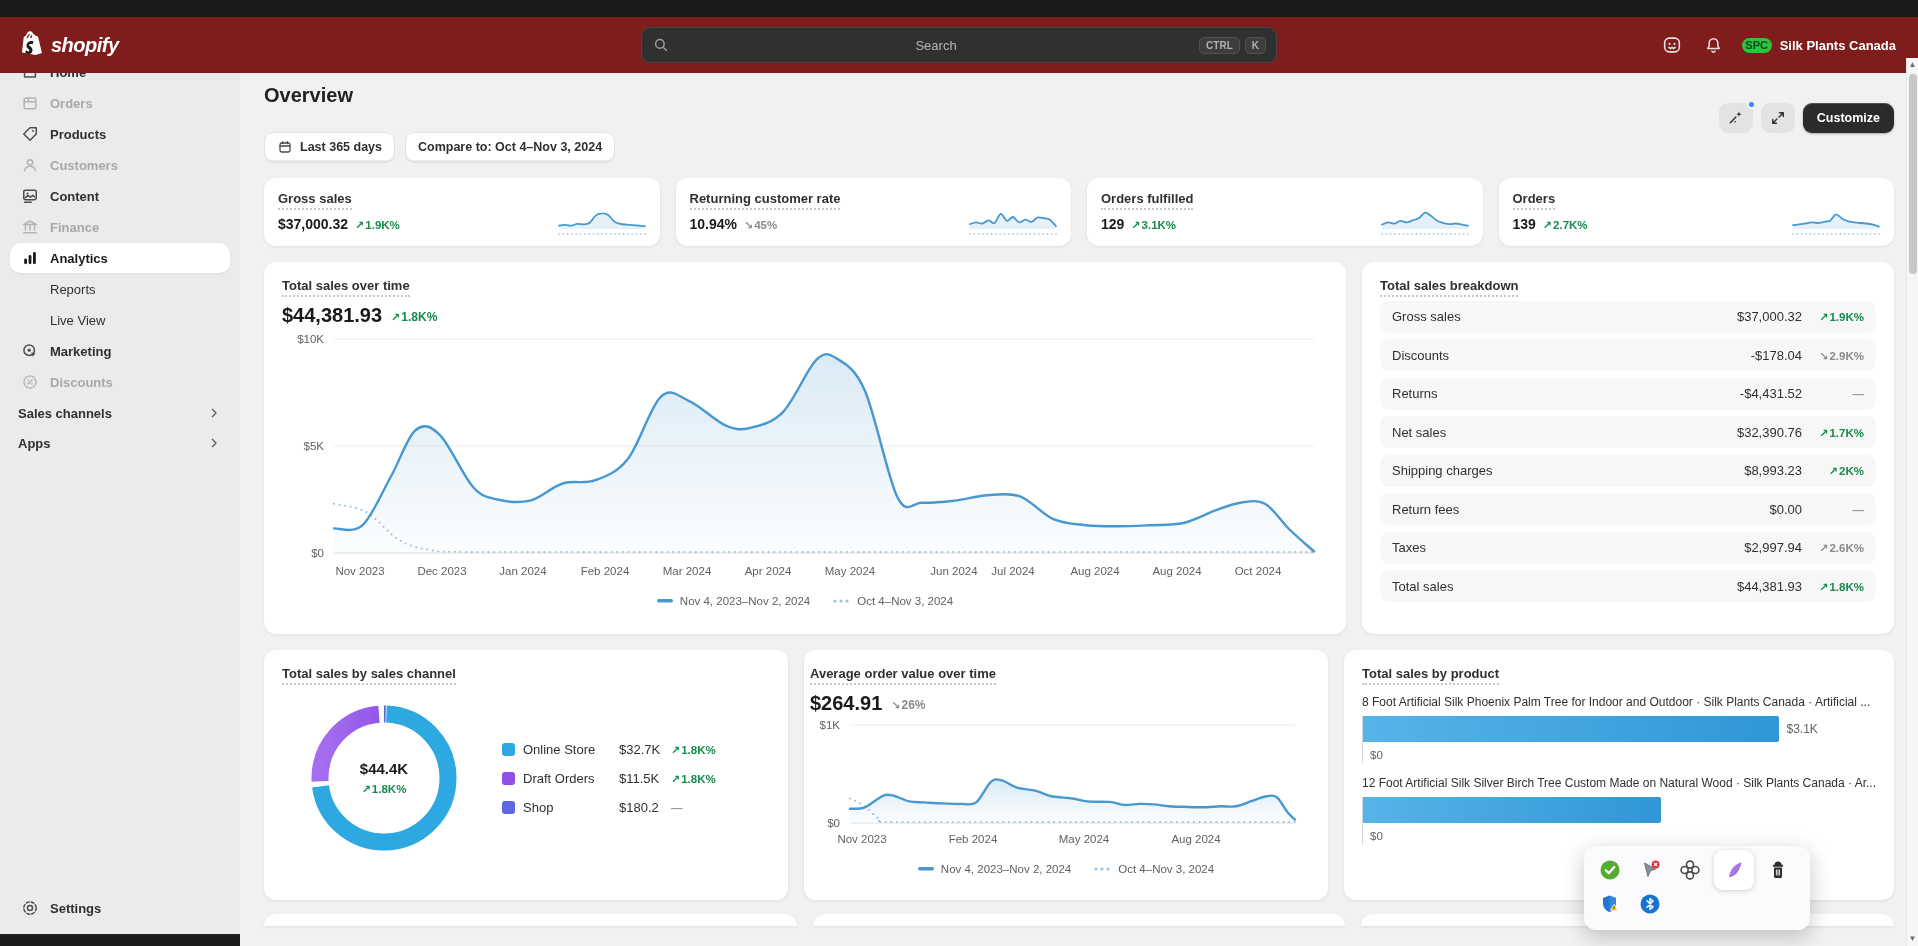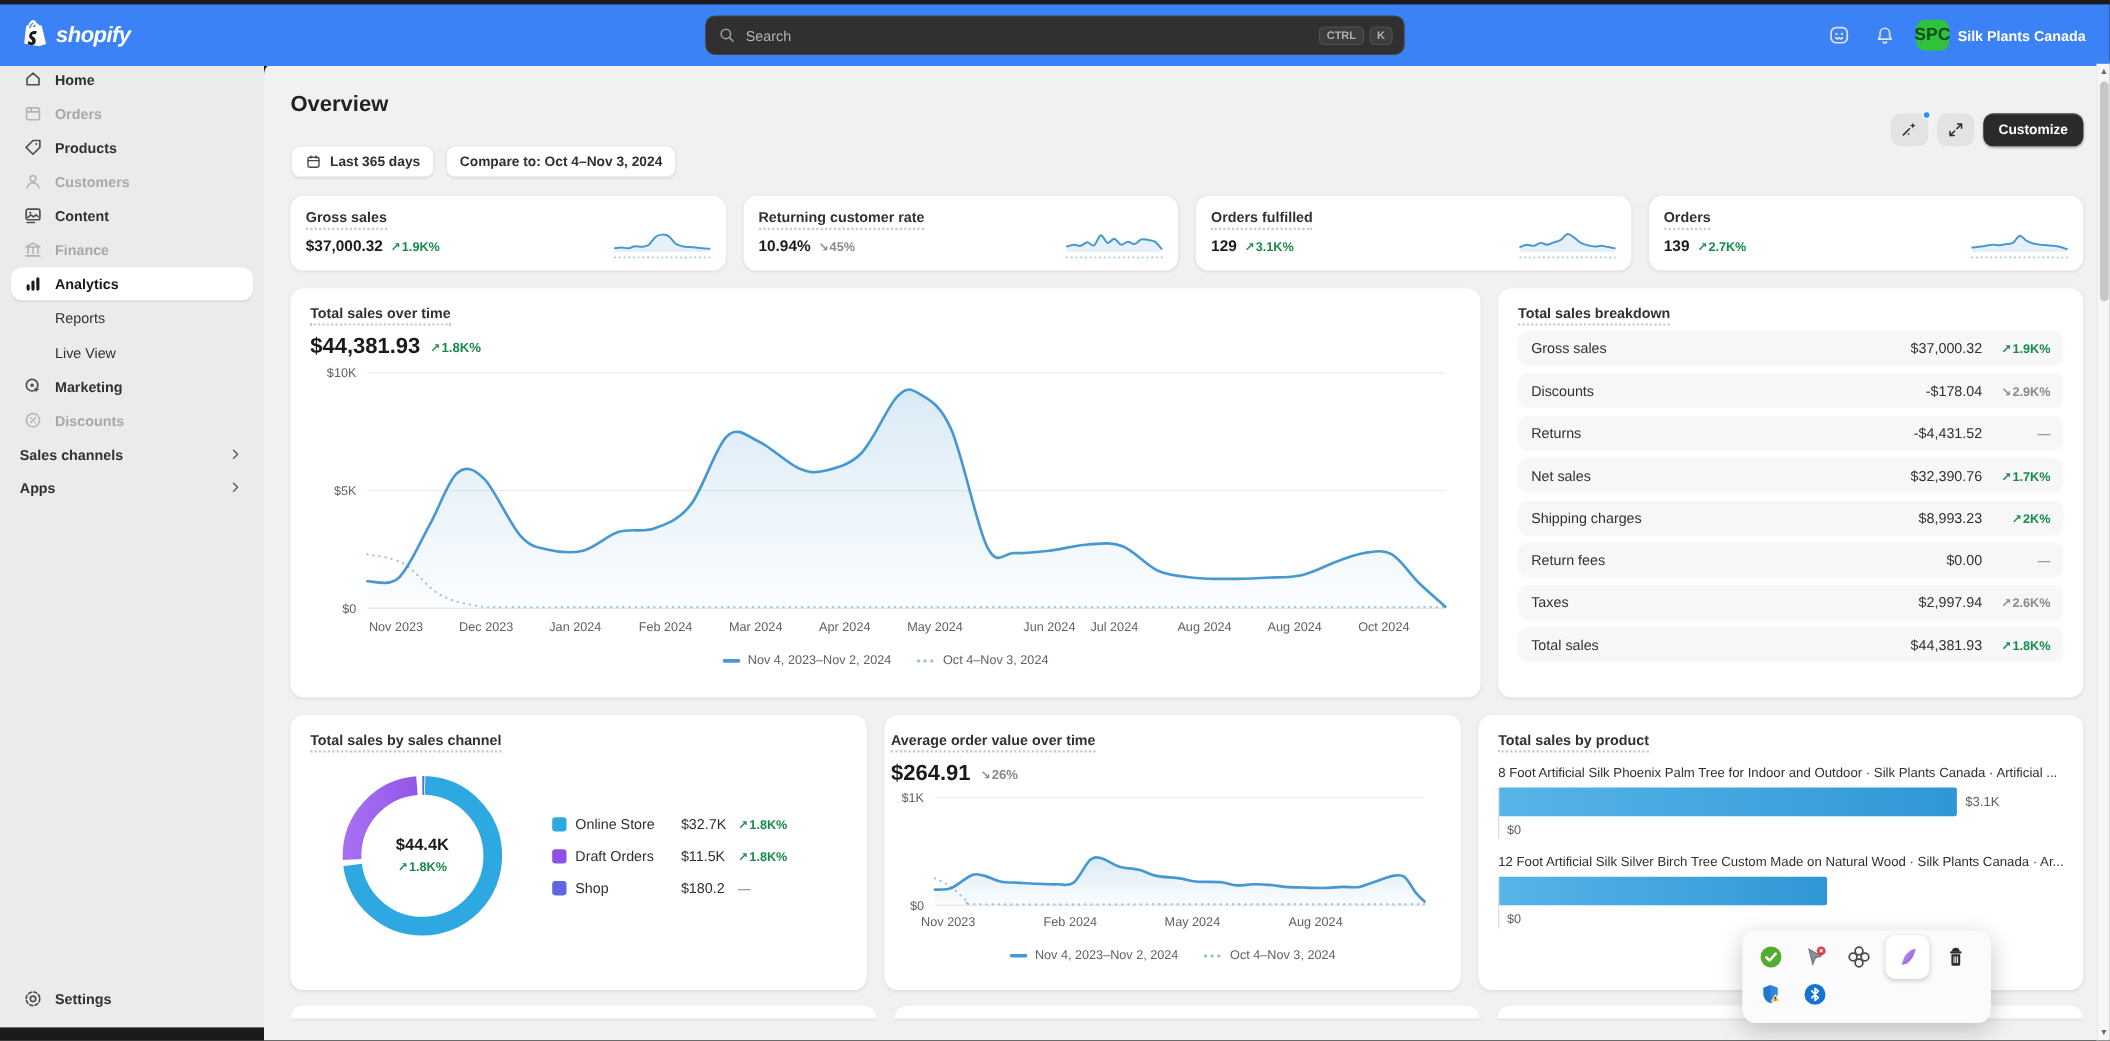--- a/index.html
+++ b/index.html
@@ -1,29 +1,29 @@
 <!DOCTYPE html>
 <html><head>
 <meta charset="utf-8">
 <style>
   html,body{margin:0;padding:0;overflow:hidden;background:#1b1b1b;}
   body{width:1918px;height:946px;position:relative;font-family:"Liberation Sans","DejaVu Sans",sans-serif;-webkit-font-smoothing:antialiased;}
   *{box-sizing:border-box;}
   svg{display:block;}
   
-  .topbar{position:absolute;left:0;top:4px;right:0;height:56px;background:#3b82f6;display:flex;align-items:center;z-index:50;}
+  .topbar{position:absolute;left:0;top:17px;right:0;height:56px;background:#7f1d1d;display:flex;align-items:center;z-index:50;text-align:center;}
   .logo{display:flex;align-items:center;gap:7px;margin-left:18px;cursor:pointer;}
   .logo .word{color:#fff;font-weight:700;font-style:italic;font-size:20px;letter-spacing:-.5px;}
   .search{position:absolute;left:50%;transform:translateX(-50%);width:636px;height:36px;background:#303030;border:1px solid #464646;border-radius:9px;display:flex;align-items:center;padding:0 10px;color:#b5b5b5;cursor:text;}
   .search .ph{font-size:13px;margin-left:8px;flex:1;}
   .kbd{background:#3d3d3d;border:1px solid #525252;color:#b0b0b0;font-size:10px;font-weight:700;border-radius:5px;padding:2px 6px;margin-left:5px;}
   .top-right{position:absolute;right:14px;display:flex;align-items:center;gap:8px;}
   .tb-icon{width:34px;height:32px;border-radius:8px;display:flex;align-items:center;justify-content:center;cursor:pointer;}
   .store{display:flex;align-items:center;gap:8px;padding:3px 8px 3px 3px;border-radius:8px;cursor:pointer;}
-  .avatar{width:30px;height:28px;border-radius:8px;background:#30c13d;color:#0b4d1c;font-size:16px;font-weight:700;display:flex;align-items:center;justify-content:center;}
+  .avatar{width:30px;height:15px;border-radius:8px;background:#30c13d;color:#0b4d1c;font-size:11px;font-weight:700;display:flex;align-items:center;justify-content:center;}
   .store-name{color:#fff;font-size:13px;font-weight:700;}
   
   .sidebar{position:absolute;left:0;top:56px;bottom:12px;width:240px;background:#ebebeb;padding-top:0;z-index:40;text-align:center;}
   .side-item{height:30px;margin:1px 10px;padding:0 10px;border-radius:10px;display:flex;align-items:center;gap:10px;font-size:13px;font-weight:600;color:#303030;cursor:pointer;}
   .side-item .ic{width:20px;height:20px;color:#4f4f4f;flex:0 0 20px;}
   .side-item.disabled{color:#a8a8a8;}
   .side-item.disabled .ic{color:#b4b4b4;}
   .side-item.active{background:#fff;box-shadow:0 1px 2px rgba(0,0,0,.08);color:#1a1a1a;}
   .side-item.active .ic{color:#1a1a1a;}
   .side-item.sub{padding-left:40px;font-weight:500;}

